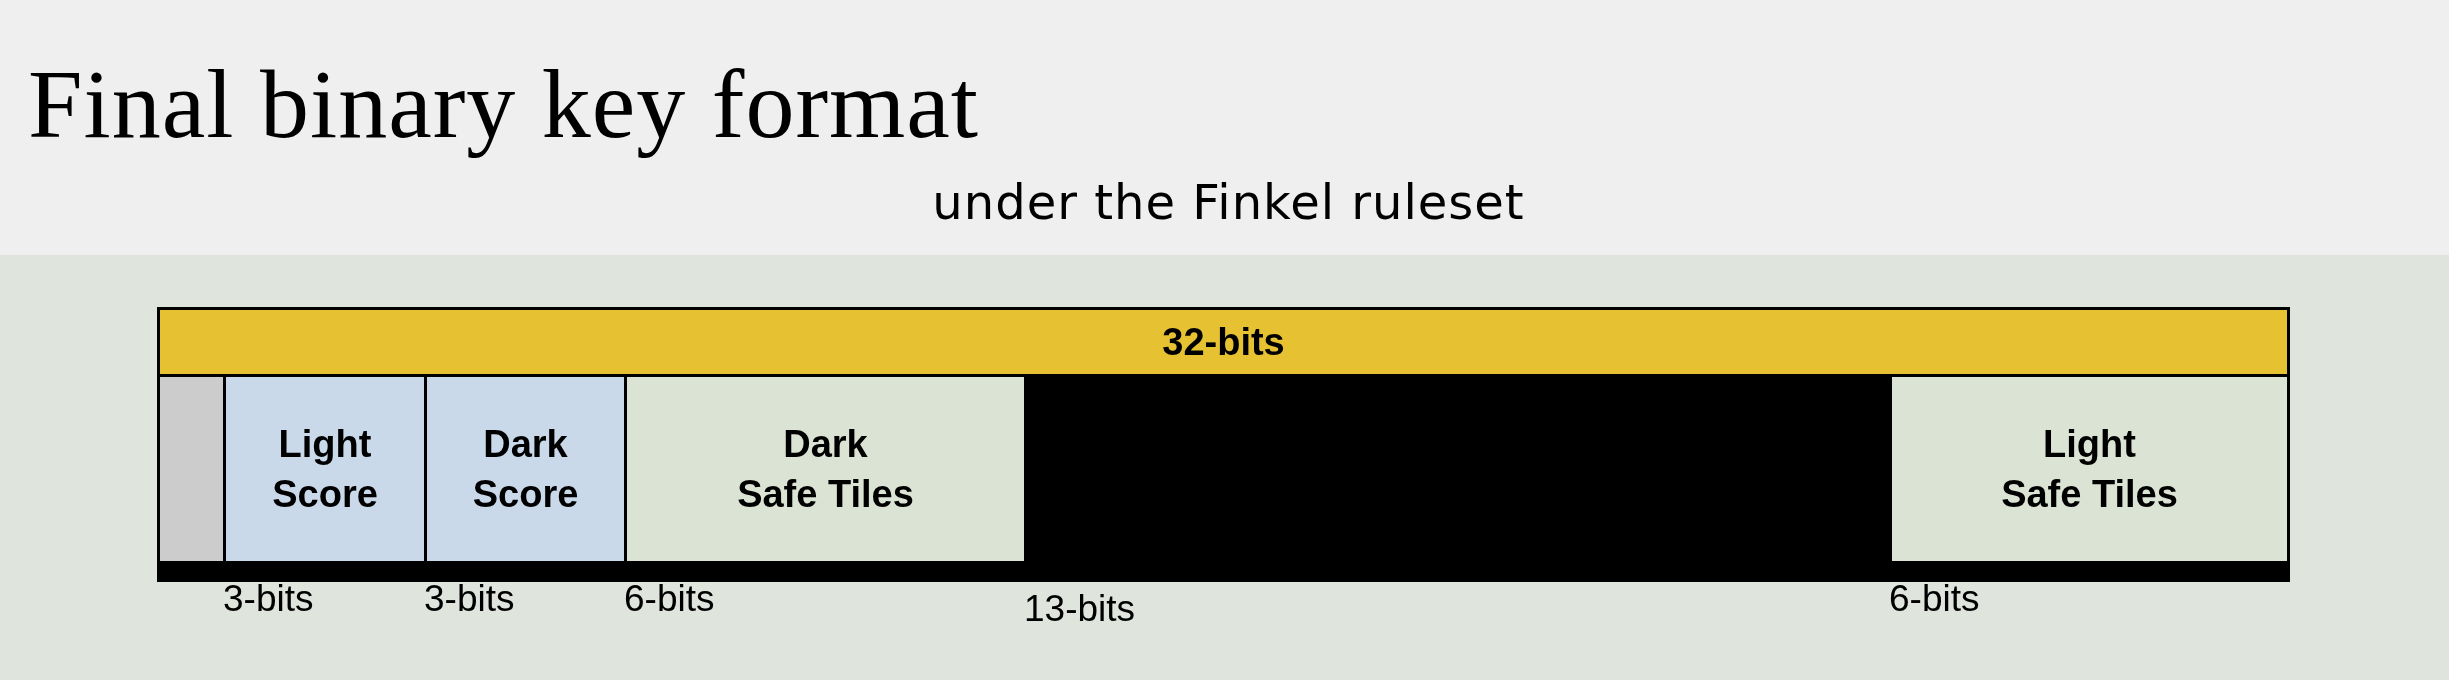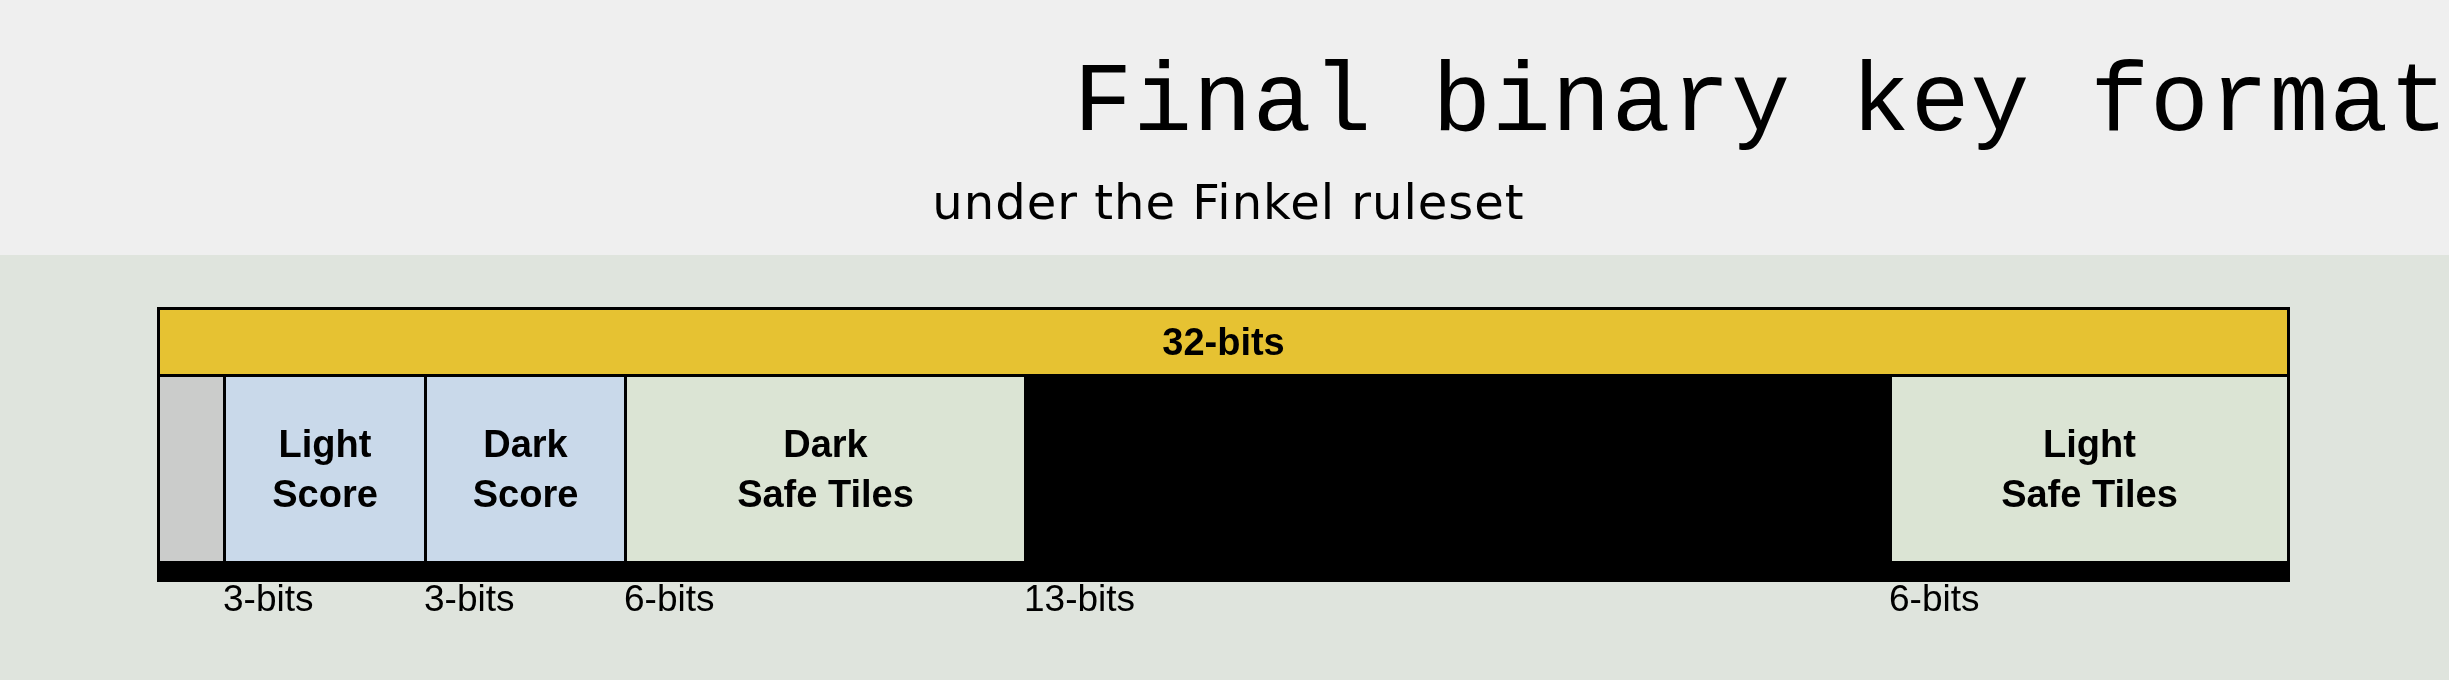--- a/index.html
+++ b/index.html
@@ -19,26 +19,26 @@
       position: absolute;
       left: 0; top: 0;
       width: 2449px;
       height: 255px;
       background: #efefef;
     }
     .title {
       position: absolute;
       left: 0; right: 0;
       top: 44px;
-      text-align: right;
-      font-family: Liberation Mono, monospace;
+      text-align: left;
+      font-family: Liberation Serif, serif;
       font-size: 98px;
       line-height: 120px;
       letter-spacing: 1px;
-      padding-left: 20px;
+      padding-left: 28px;
     }
     .subtitle {
       position: absolute;
       left: 0; right: 0;
       top: 172px;
       text-align: center;
       font-family: "DejaVu Sans", sans-serif;
       font-size: 48px;
       line-height: 60px;
       letter-spacing: 1px;
@@ -119,14 +119,14 @@
     <div class="field" style="left:464px;width:400px;background:#dbe4d4;">Dark
 Safe Tiles</div>
     <div class="field" style="left:1729px;width:398px;background:#dbe4d4;">Light
 Safe Tiles</div>
   </div>
 </div>
 
 <div class="bits-label" style="left:223px;width:201px;">3-bits</div>
 <div class="bits-label" style="left:424px;width:200px;">3-bits</div>
 <div class="bits-label" style="left:624px;width:400px;">6-bits</div>
-<div class="bits-label" style="left:1024px;width:865px;">13-bits</div>
+<div class="bits-label" style="left:1024px;width:865px;margin-top:10px;">13-bits</div>
 <div class="bits-label" style="left:1889px;width:401px;">6-bits</div>
 
 </body></html>

